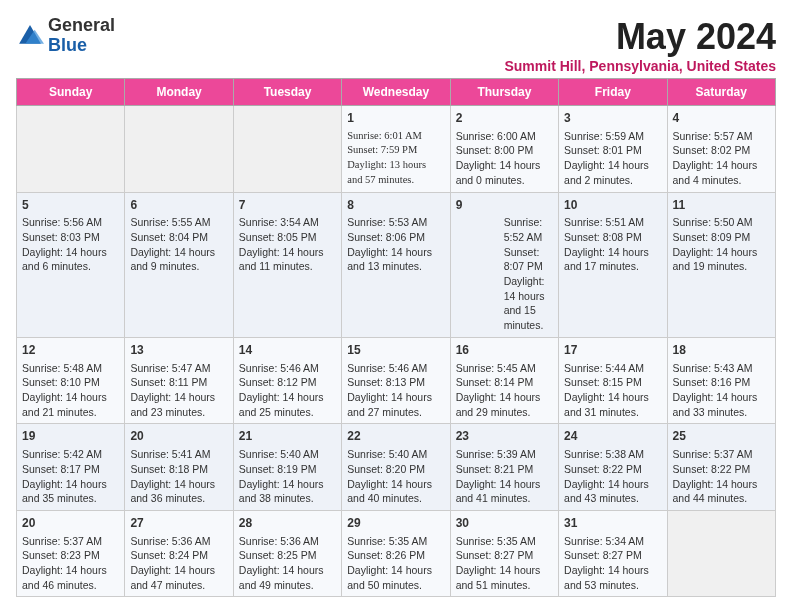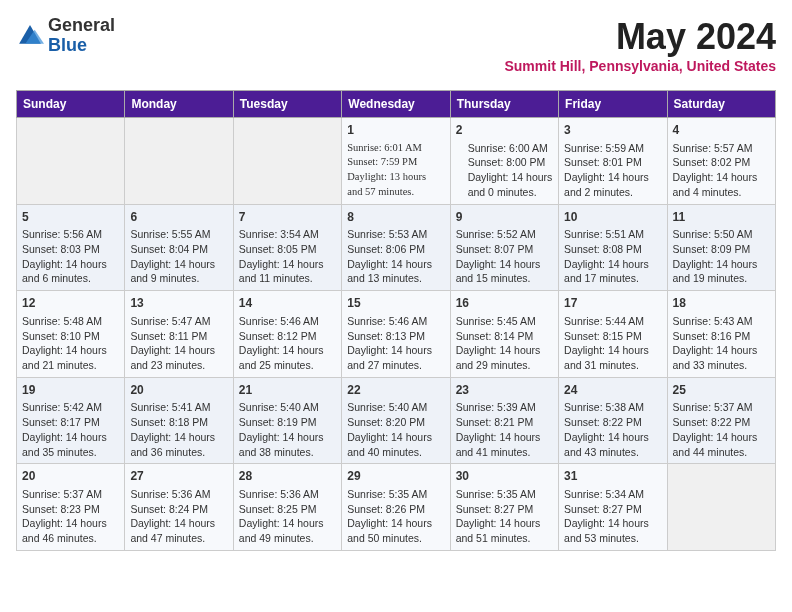--- a/index.html
+++ b/index.html
@@ -7,21 +7,21 @@
       font-family: Arial, sans-serif;
       background: #fff;
       width: 792px;
       min-height: 612px;
       padding: 16px;
     }
     .header-area {
       display: flex;
       justify-content: space-between;
       align-items: flex-start;
-      margin-bottom: 16px;
+      margin-bottom: 4px;
     }
     .logo {
       display: flex;
       align-items: center;
       gap: 4px;
     }
     .logo-text {
       font-size: 18px;
       font-weight: bold;
       line-height: 1.1;
@@ -44,23 +44,23 @@
       font-size: 14px;
       color: #be185d;
       font-weight: 600;
     }
     .calendar {
       width: 100%;
       border-collapse: collapse;
       font-size: 11px;
     }
     .calendar thead tr th {
-      background-color: #4c1d95;
+      background-color: #ec4899;
       color: #fff;
-      text-align: left;
+      text-align: center;
       padding: 6px 6px;
       font-size: 12px;
       font-weight: bold;
       border: 1px solid #aaa;
     }
     .calendar tbody tr td {
       vertical-align: top;
       padding: 4px 5px;
       border: 1px solid #ccc;
       width: 108px;
@@ -128,21 +128,21 @@
         <td class="empty"></td>
         <td>
           <span class="day-number">1</span>
           <div class="day-info" style="white-space: pre-line; font-family: Liberation Serif, serif;">Sunrise: 6:01 AM
 Sunset: 7:59 PM
 Daylight: 13 hours
 and 57 minutes.</div>
         </td>
         <td>
           <span class="day-number">2</span>
-          <div class="day-info" style="white-space: pre-line; margin-left: 12px;">Sunrise: 6:00 AM
+          <div class="day-info" style="white-space: pre-line;">Sunrise: 6:00 AM
 Sunset: 8:00 PM
 Daylight: 14 hours
 and 0 minutes.</div>
         </td>
         <td>
           <span class="day-number">3</span>
           <div class="day-info" style="white-space: pre-line;">Sunrise: 5:59 AM
 Sunset: 8:01 PM
 Daylight: 14 hours
 and 2 minutes.</div>
@@ -179,21 +179,21 @@
         </td>
         <td>
           <span class="day-number">8</span>
           <div class="day-info" style="white-space: pre-line;">Sunrise: 5:53 AM
 Sunset: 8:06 PM
 Daylight: 14 hours
 and 13 minutes.</div>
         </td>
         <td>
           <span class="day-number">9</span>
-          <div class="day-info" style="white-space: pre-line;">Sunrise: 5:52 AM
+          <div class="day-info" style="white-space: pre-line; margin-left: 48px;">Sunrise: 5:52 AM
 Sunset: 8:07 PM
 Daylight: 14 hours
 and 15 minutes.</div>
         </td>
         <td>
           <span class="day-number">10</span>
           <div class="day-info" style="white-space: pre-line;">Sunrise: 5:51 AM
 Sunset: 8:08 PM
 Daylight: 14 hours
 and 17 minutes.</div>

